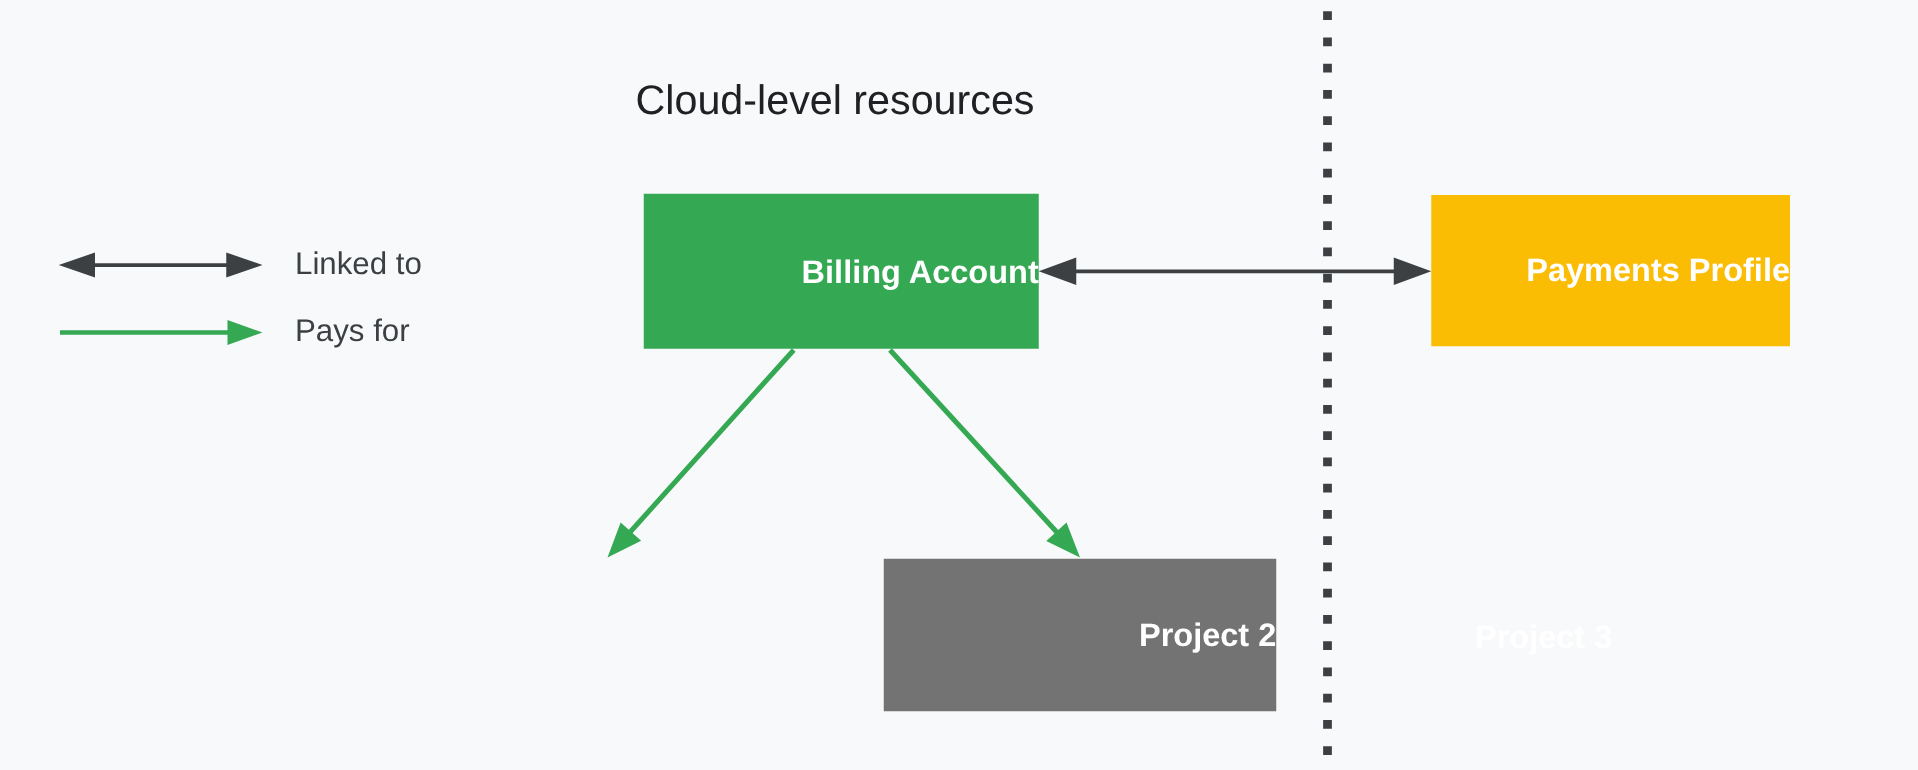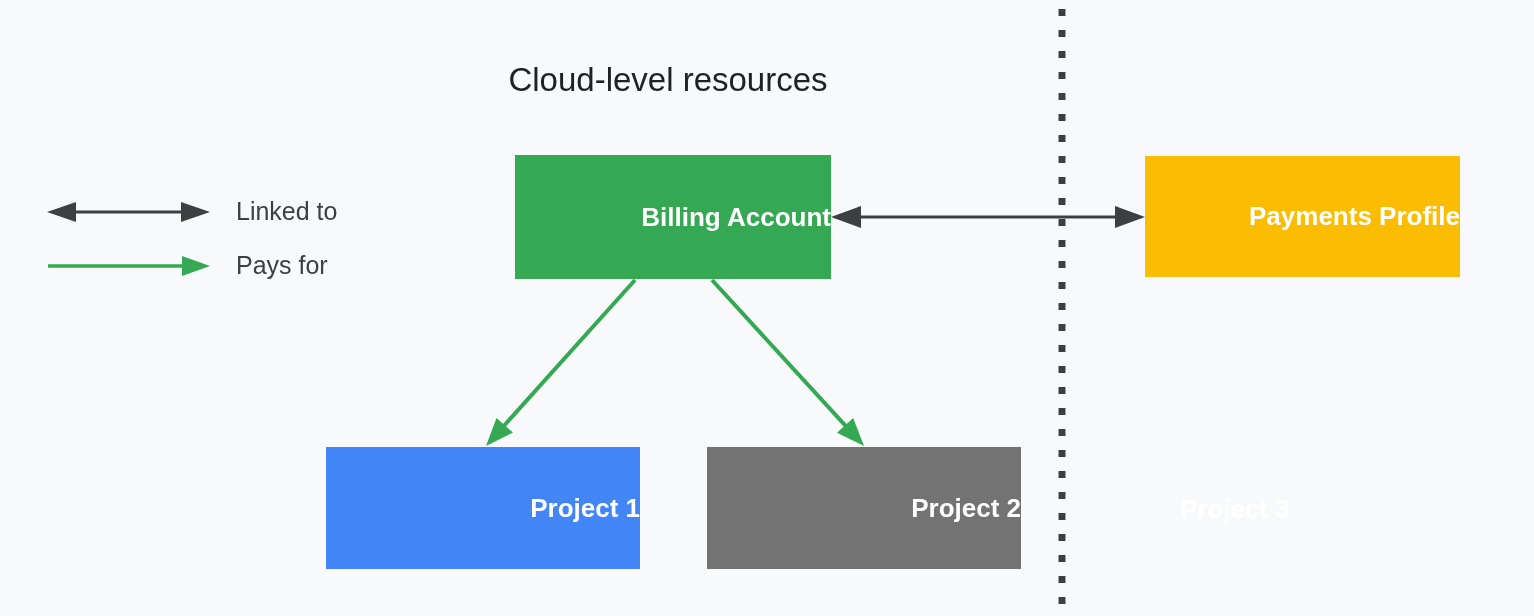--- a/index.html
+++ b/index.html
@@ -40,21 +40,21 @@
     position:absolute;
     display:flex;
     align-items:center;
     justify-content:flex-end;
     color:var(--label-text);
     font-size:26px;
     font-weight:bold;
     white-space:nowrap;
   }
   .node-billing{left:515px;top:155px;width:316px;height:124px;}
-  .node-payments{left:1145px;top:156px;width:315px;height:121px;}
+  .node-payments{left:1145px;top:156px;width:287px;height:121px;}
   .node-project1{left:326px;top:447px;width:314px;height:122px;}
   .node-project2{left:707px;top:447px;width:314px;height:122px;}
   .ghost-label{
     position:absolute;
     left:1180px;top:494px;
     font-size:26px;
     font-weight:bold;
     color:var(--label-text);
     white-space:nowrap;
   }
@@ -106,23 +106,20 @@
   <div class="legend-label legend-pays">Pays for</div>
 
   <div class="node node-billing" style="background-color: rgb(52, 168, 83);">
     <span>Billing Account</span>
   </div>
 
   <div class="node node-payments" style="background-color: rgb(251, 188, 4);">
     <span>Payments Profile</span>
   </div>
 
-  <div class="node node-project1" style="background-color: rgb(66, 133, 244);">
-    <span>Project 1</span>
-  </div>
 
   <div class="node node-project2" style="background-color: #737373;">
     <span>Project 2</span>
   </div>
 
   <div class="ghost-label">Project 3</div>
 
 </div>
 
 </body></html>

